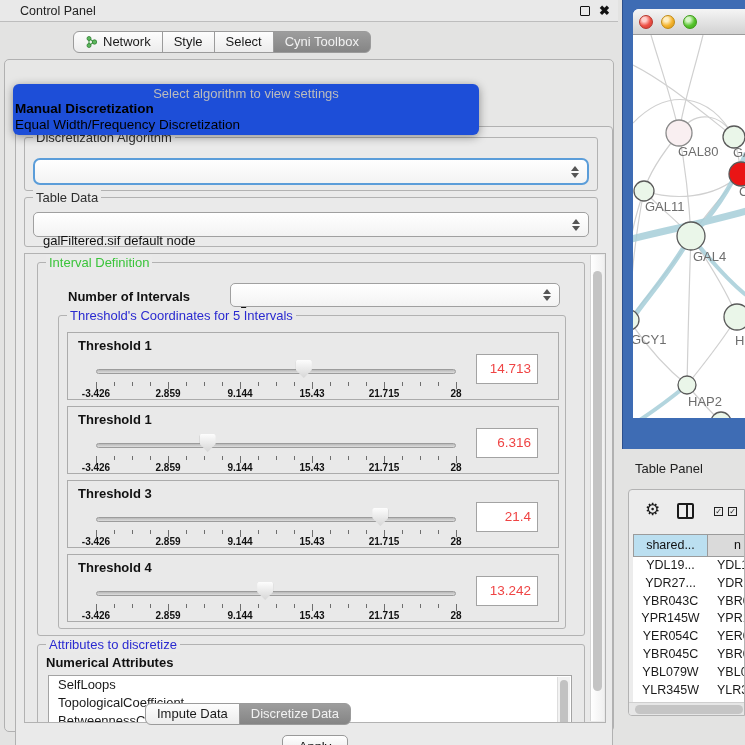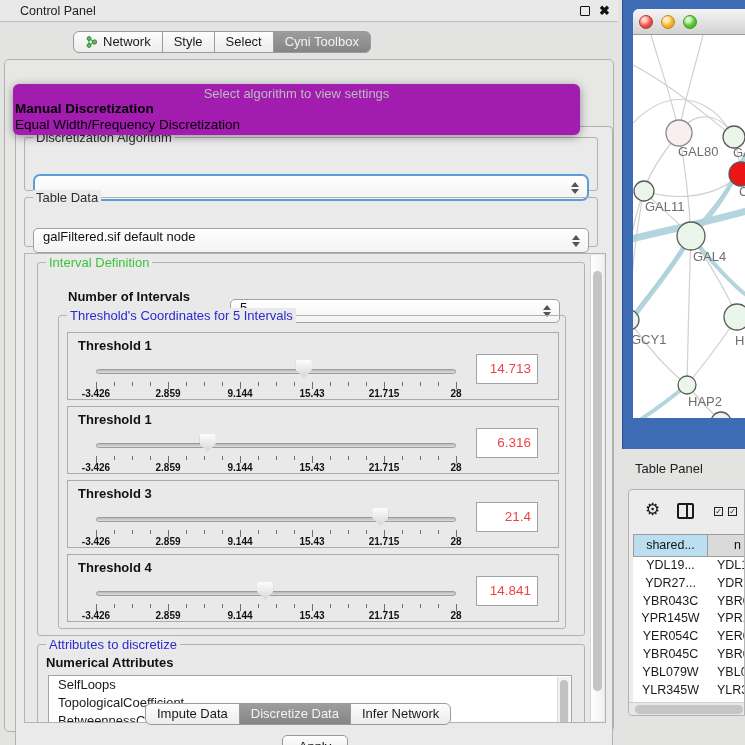--- a/index.html
+++ b/index.html
@@ -24,28 +24,28 @@
   #outer-panel { position:absolute; left:4px; top:59px; width:610px; height:673px; border:1px solid #b1b1b1; border-radius:5px; background:#e7e7e6; }
   #inner-panel { position:absolute; left:10px; top:66px; width:598px; height:646px; border:1px solid #b1b1b1; border-radius:4px; background:#eaeaea; }
 
   .group { position:absolute; border:1px solid #b2b2b2; border-radius:3px; }
   .legend { position:absolute; top:-8px; left:8px; background:#eaeaea; padding:0 3px; font-size:13px; white-space:nowrap; }
   .legend.green { color:#3bc43b; }
   .legend.blue  { color:#2a2ad0; }
   .legend.dark  { color:#2e2e2e; }
 
   .combo { position:absolute; background:linear-gradient(#ffffff,#f3f3f3); border:1px solid #a0a0a0; border-radius:5px;
-    font-size:13px; color:#111; padding:0 22px 0 9px;margin-top:16px; }
+    font-size:13px; color:#111; padding:20px 22px 0 9px; }
   .combo.focus { border:2px solid #5b9dd9; border-radius:7px; }
   .stepper { position:absolute; right:8px; top:50%; transform:translateY(-50%); width:8px; }
   .stepper .up   { width:0;height:0;border-left:4px solid transparent;border-right:4px solid transparent;border-bottom:5px solid #555;margin-bottom:2px; }
   .stepper .down { width:0;height:0;border-left:4px solid transparent;border-right:4px solid transparent;border-top:5px solid #555; }
 
   
-  #algo-popup { position:absolute; left:13px; top:84px; width:567px; height:51px; background:#a21caf; border-radius:6px;
+  #algo-popup { position:absolute; left:13px; top:84px; width:466px; height:51px; background:#1d4ed8; border-radius:6px;
     box-shadow:0 2px 10px rgba(0,0,0,.4); z-index:50; overflow:hidden; }
   #algo-popup .ph { display:block; text-align:center; color:#bcbcbc; font-size:13px; padding-top:2px; height:17px; }
   #algo-popup .opt { display:block; font-size:13.5px; color:#000; height:16px; line-height:16px; padding-left:2px; }
   #algo-popup .opt.bold { font-weight:bold; }
 
   
   #scroll-area { position:absolute; left:8px; top:126px; width:582px; height:470px; border:1px solid #b2b2b2; background:#e9e9e9; overflow:hidden; }
   .vscroll { position:absolute; top:1px; right:1px; width:14px; height:calc(100% - 2px); background:linear-gradient(90deg,#ffffff,#f0f0f0); border-left:1px solid #d5d5d5; }
   .vscroll .thumb { position:absolute; left:2px; width:9px; background:#c4c4c4; border-radius:5px; }
 
@@ -315,21 +315,21 @@
                     <i style="left: 100%; height: 7px;"></i>
                   </div>
     <div class="th-labels">
                     <b style="left: 0%;">-3.426</b>
                     <b style="left: 20%;">2.859</b>
                     <b style="left: 40%;">9.144</b>
                     <b style="left: 60%;">15.43</b>
                     <b style="left: 80%;">21.715</b>
                     <b style="left: 100%;">28</b>
                   </div>
-    <div class="th-value">14.841</div>
+    <div class="th-value">13.242</div>
   </div>
               </div>
           </div>
         </div>
 
         <div class="group" style="left:12px; top:390px; width:548px; height:140px;">
           <span class="legend blue">Attributes to discretize</span>
           <span style="position:absolute; left:8px; top:10px; font-size:13px; font-weight:bold; color:#111;">Numerical Attributes</span>
           <div id="attr-list">
             <div id="attr-items">
@@ -353,23 +353,20 @@
       </div>
     </div>
   </div>
 
   <div class="tabgroup" id="bottom-tabs">
     <div class="tabseg">
       <span>Impute Data</span>
     </div>
     <div class="tabseg selected">
       <span>Discretize Data</span>
-    </div>
-    <div class="tabseg">
-      <span>Infer Network</span>
     </div>
   </div>
 </div>
 
 <div id="algo-popup">
   <span class="ph">Select algorithm to view settings</span>
   <span class="opt bold">Manual Discretization</span>
   <span class="opt">Equal Width/Frequency Discretization</span>
 </div>
 

